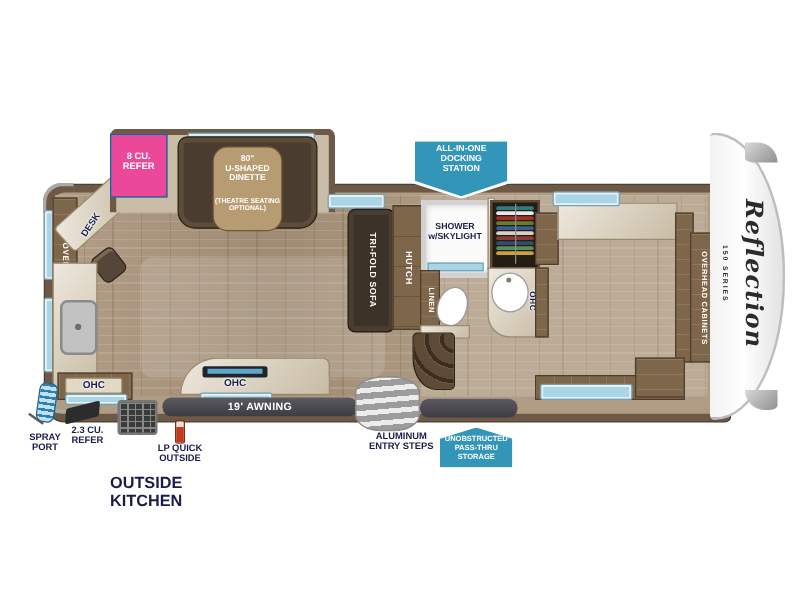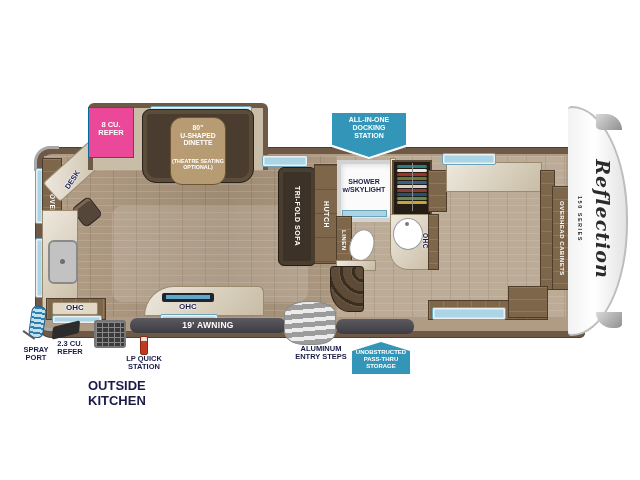--- a/index.html
+++ b/index.html
@@ -186,15 +186,15 @@
   <div class="abs" style="left:52px;top:324px;width:28px;height:12px;background:#2c2c2c;border-radius:2px;transform:rotate(-14deg) skewX(-18deg);box-shadow:2px-2px 0 #555;"></div>
   <div class="abs lbl pre" style="left:48px;top:340px;width:44px;font-size:7.5px;">2.3 CU.
 REFER</div>
 
   <div class="abs" style="left:94px;top:320px;width:28px;height:24px;background:#3a3a3a;border:2px solid #777;border-radius:3px;background-image:repeating-linear-gradient(180deg,#888 0 1px,transparent 1px 5px),repeating-linear-gradient(90deg,#888 0 1px,transparent 1px 6px);"></div>
   <div class="abs lbl pre" style="left:88px;top:347px;width:42px;font-size:13px;margin-top:32px;">OUTSIDE
 KITCHEN</div>
 
   <div class="abs" style="left:140px;top:336px;width:6px;height:17px;background:linear-gradient(180deg,#e8e4da 0 25%,#c23b1e 25%);border:1px solid #8a2a12;border-radius:2px;"></div>
   <div class="abs lbl pre" style="left:122px;top:355px;width:44px;font-size:7.5px;">LP QUICK
-STATION</div>
+OUTSIDE</div>
 
 </div>
 
 </body></html>

